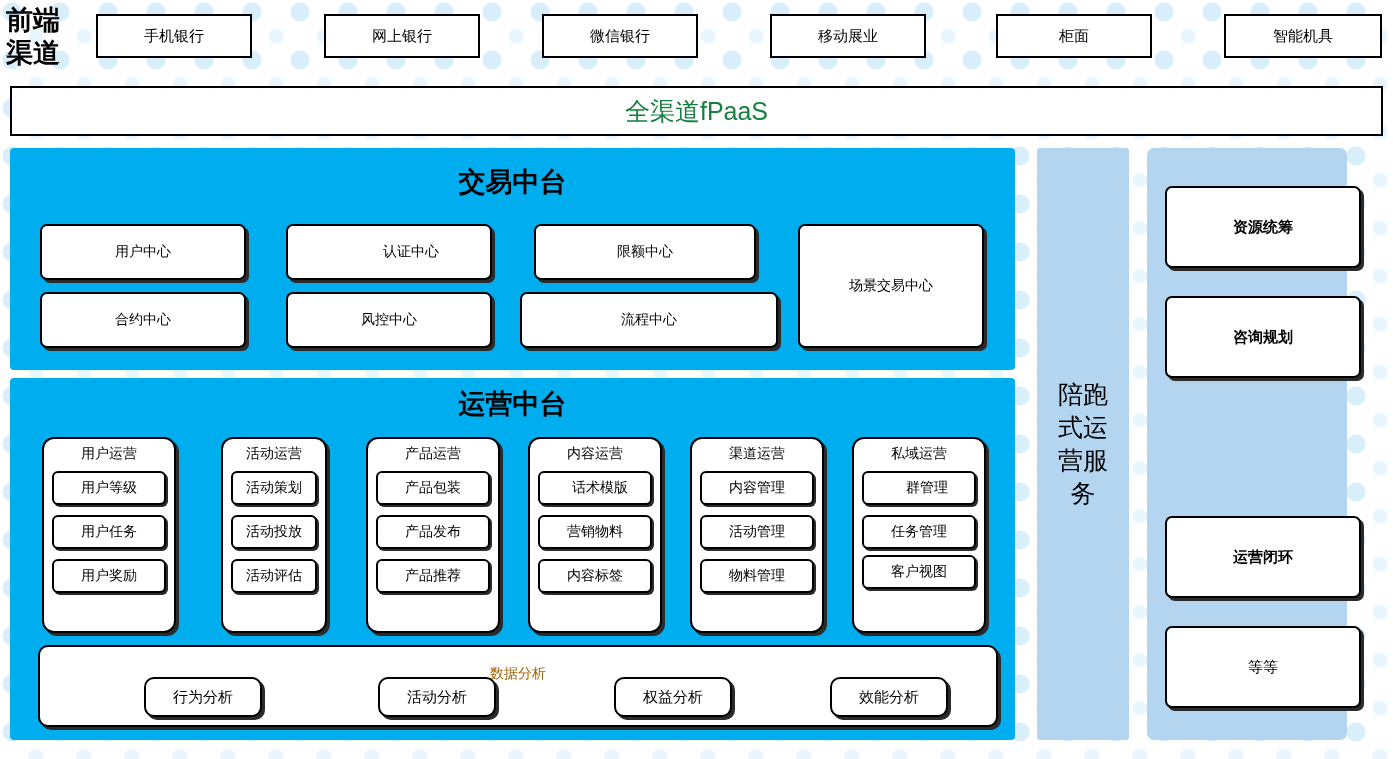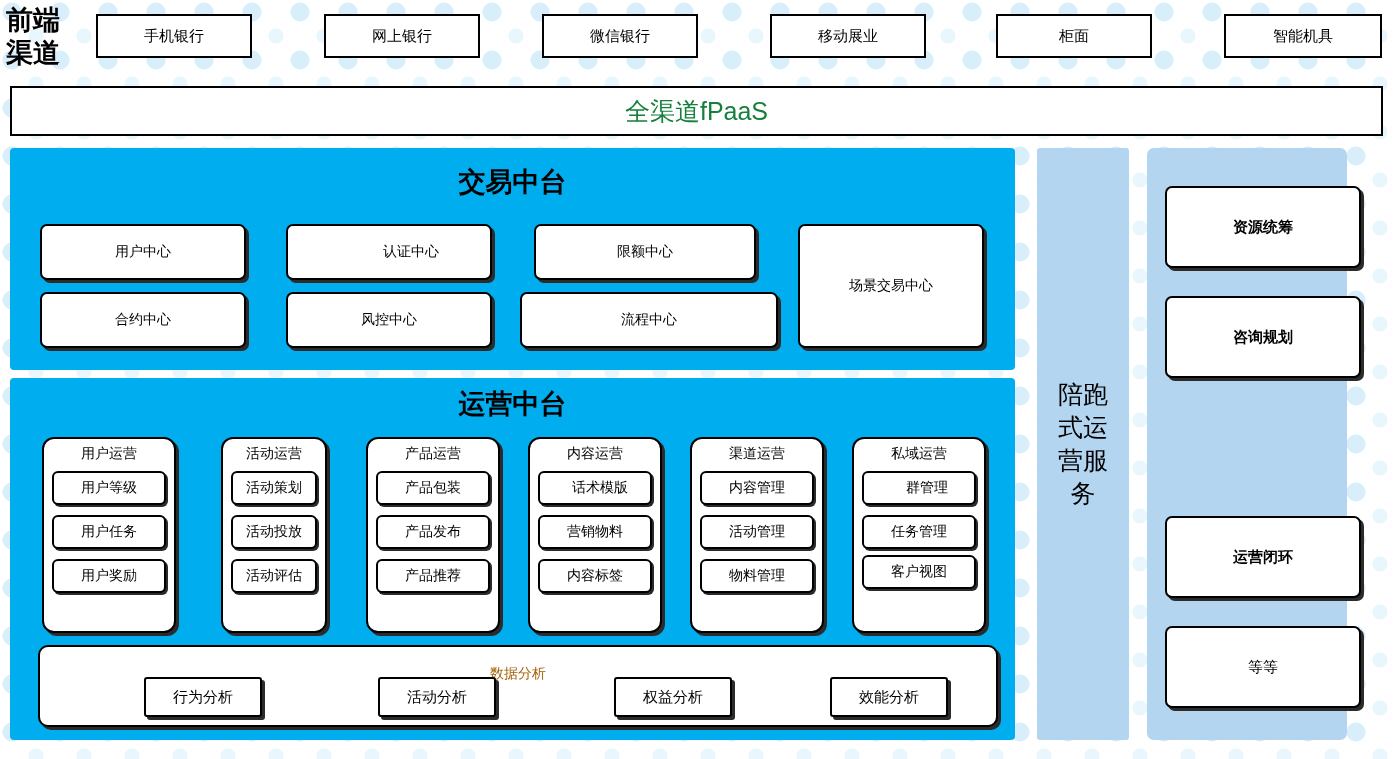--- a/index.html
+++ b/index.html
@@ -90,21 +90,21 @@
     position:absolute;left:38px;top:645px;width:960px;height:82px;
     background:#fff;border:2px solid #000;border-radius:10px;
     box-shadow:3px 3px 0 0 #2b2b2b;box-sizing:border-box;
   }
   #daTitle{
     position:absolute;left:0;right:0;top:6px;text-align:center;
     font-size:14px;color:#a16207;margin-top:12px;
   }
   .dabox{
     position:absolute;top:30px;width:118px;height:40px;
-    border:2px solid #000;border-radius:3px;background:#fff;
+    border:2px solid #000;border-radius:10px;background:#fff;
     box-shadow:3px 3px 0 0 #2b2b2b;box-sizing:border-box;
     display:flex;align-items:center;justify-content:center;
     font-size:15px;color:#000;
   }
 
   
   #svcBar{
     position:absolute;left:1037px;top:148px;width:92px;height:592px;
     background:#B3D5F0;border-radius:3px;
     display:flex;align-items:center;justify-content:center;

